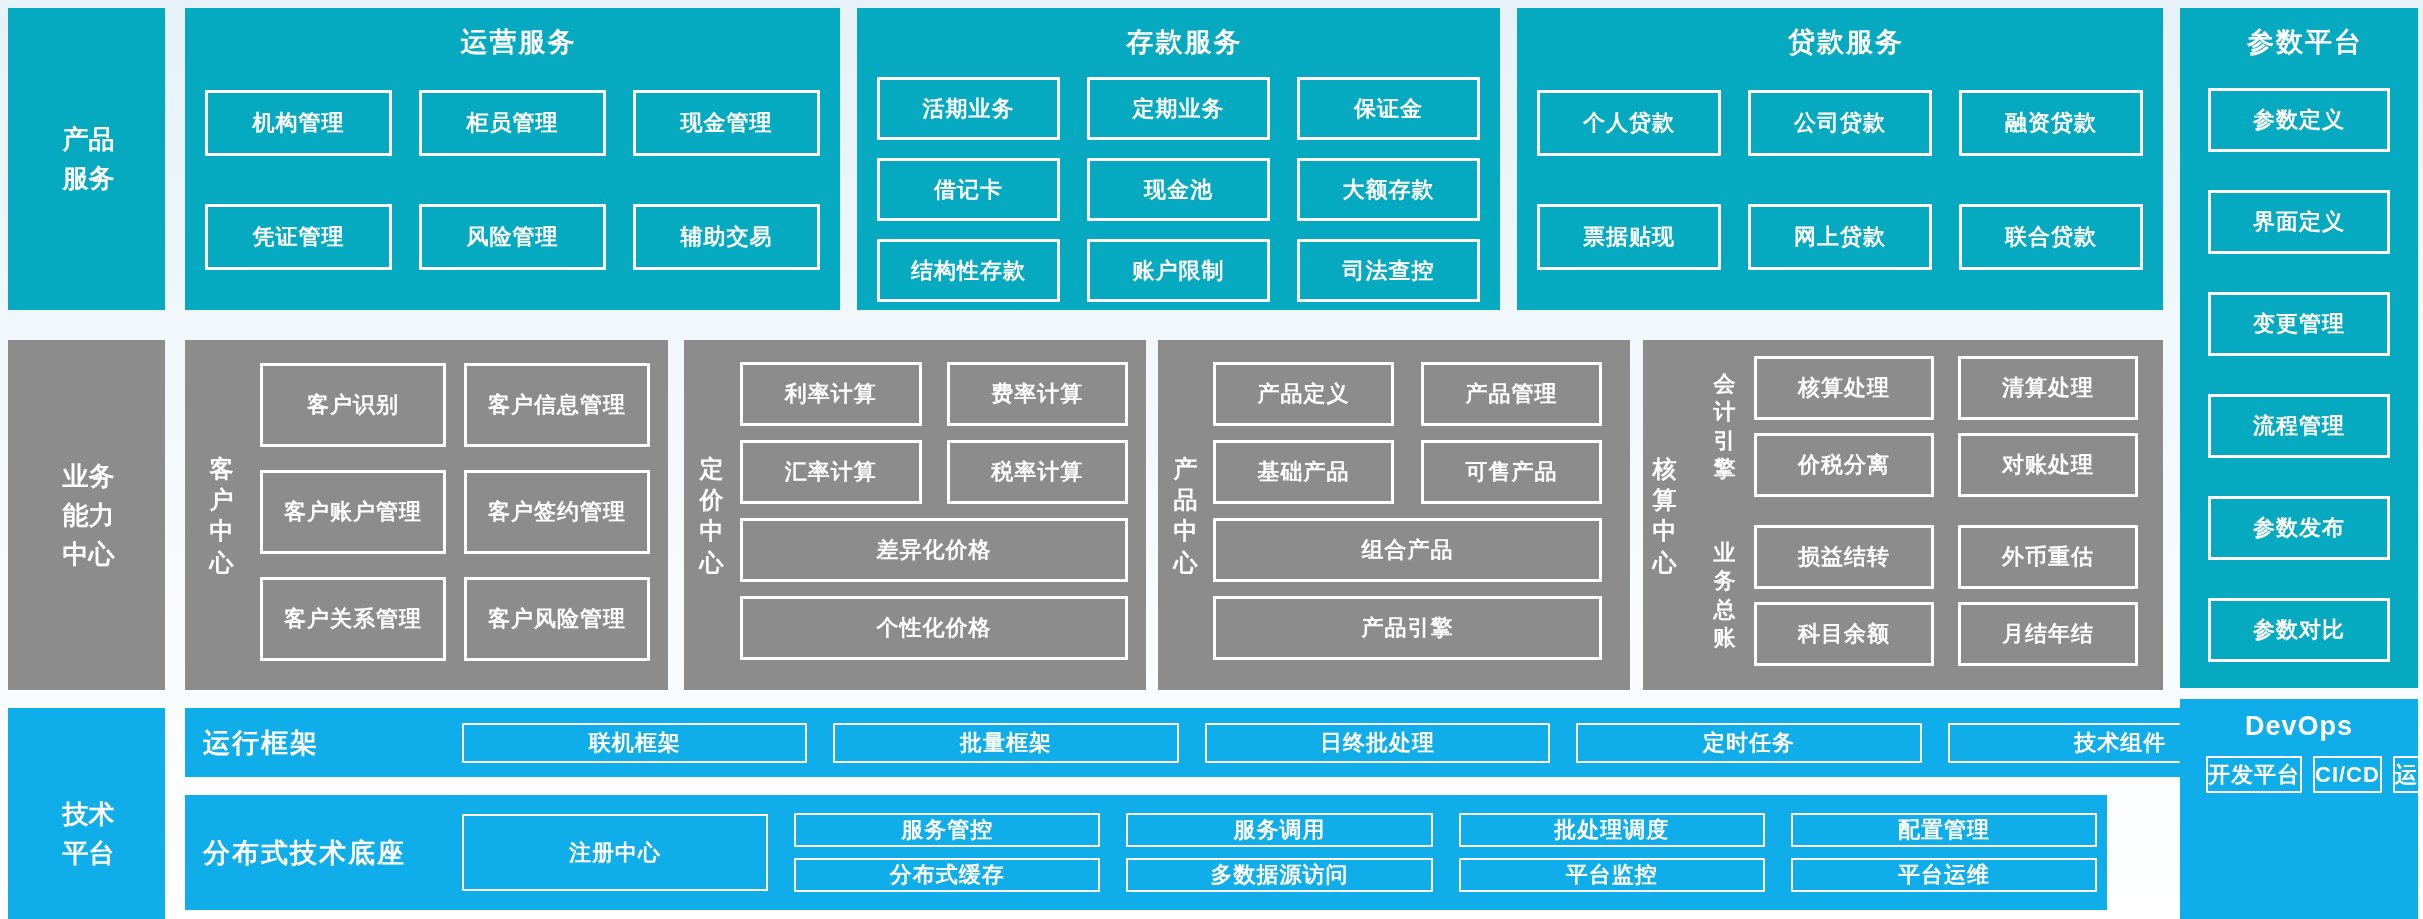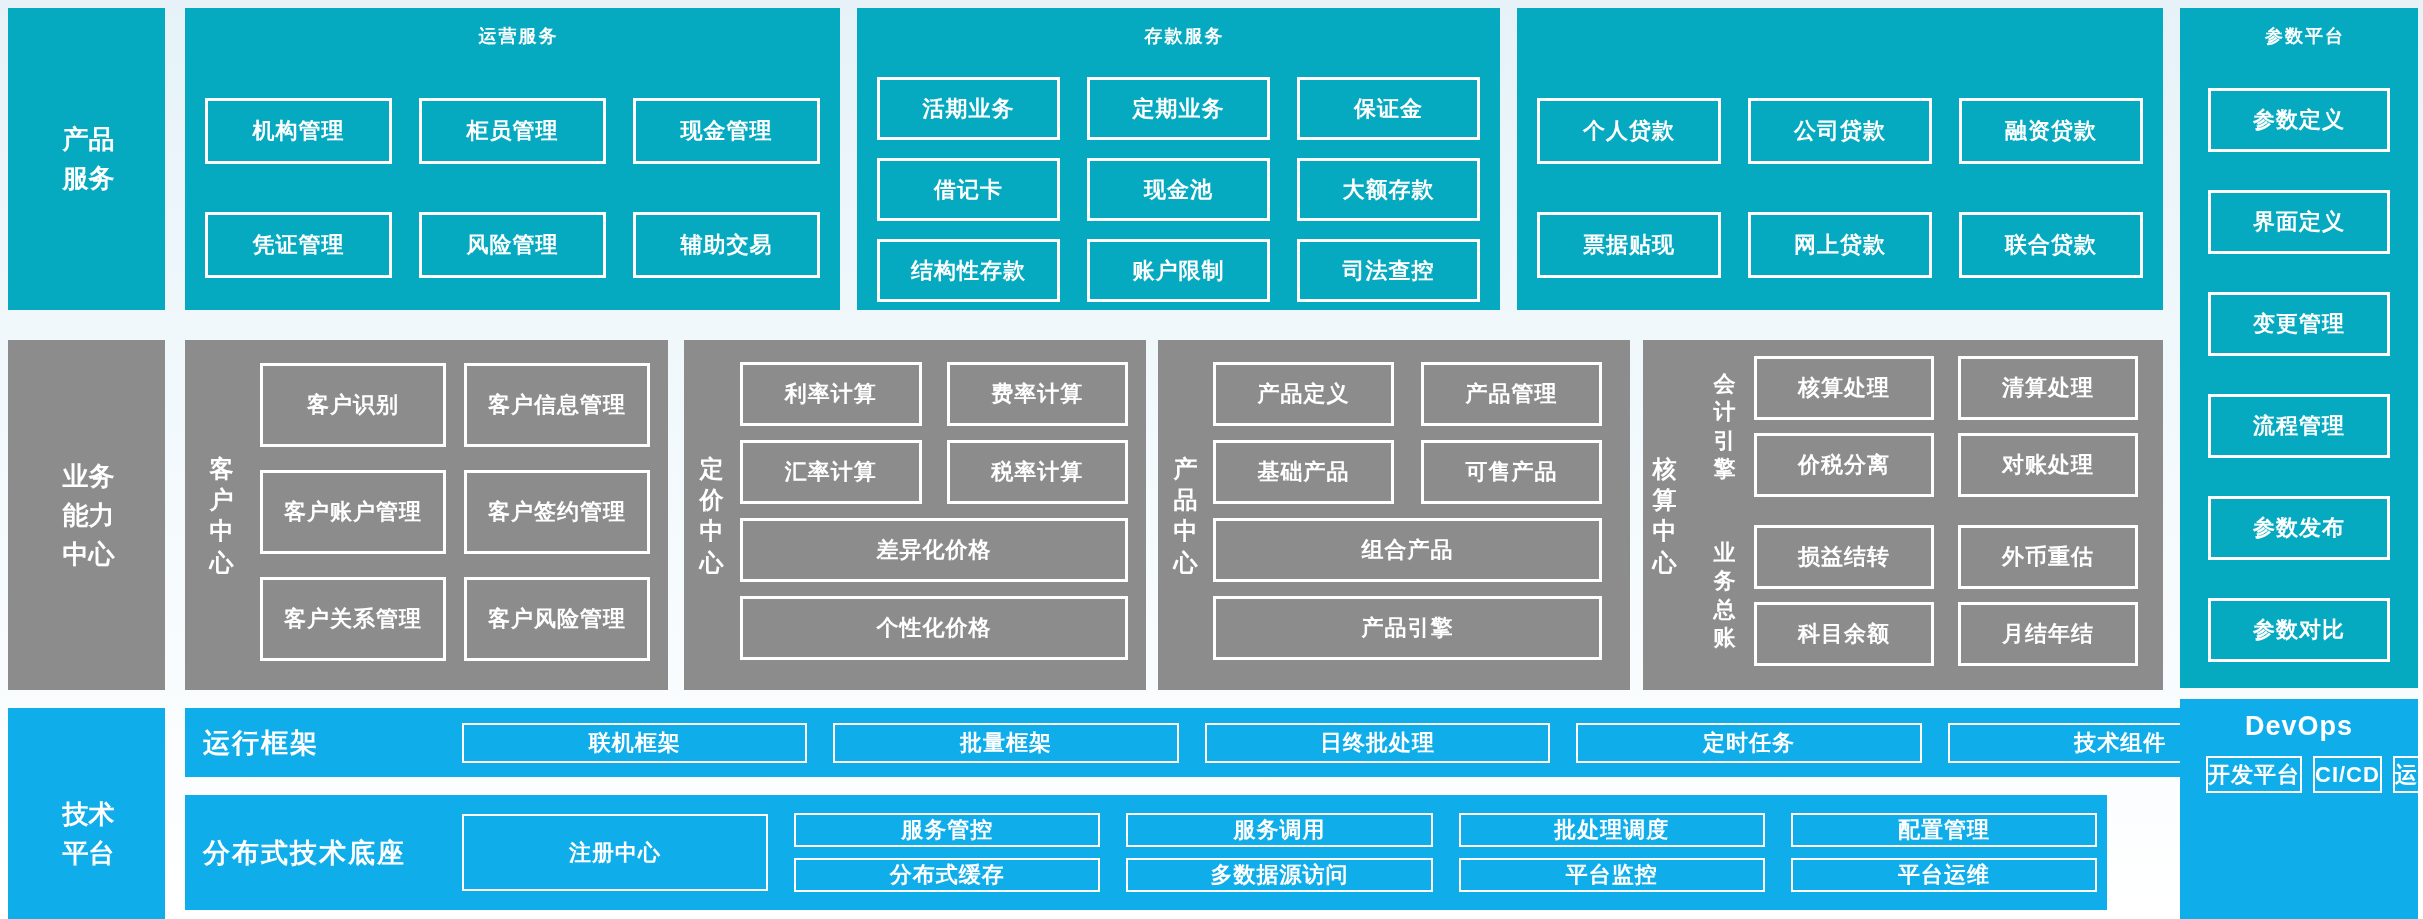--- a/index.html
+++ b/index.html
@@ -10,21 +10,21 @@
     font-family:"Liberation Sans","DejaVu Sans",sans-serif;
     overflow:hidden;
   }
   .sec{position:absolute;box-sizing:border-box;color:#fff;}
   .teal{background:#05AAC0;}
   .gray{background:#8C8C8C;}
   .blue{background:#10ADEB;}
 
   .sec-title{
     position:absolute;left:0;right:0;top:16px;
-    text-align:center;font-size:18px;font-weight:bold;letter-spacing:2px;padding-left:12px;
+    text-align:center;font-size:27px;font-weight:bold;letter-spacing:2px;padding-left:12px;
   }
   .box{
     border:3px solid #fff;box-sizing:border-box;
     display:flex;align-items:center;justify-content:center;
     font-size:22px;font-weight:bold;letter-spacing:1px;text-align:center;
     white-space:nowrap;
   }
   .thin .box, .box.thin{border-width:2px;}
 
   
@@ -32,21 +32,21 @@
   .rail-label{
     width:56px;word-break:break-all;text-align:right;
     font-size:26px;font-weight:bold;line-height:1.5;
   }
 
   
   .grid3{
     position:absolute;left:20px;right:20px;
     display:grid;grid-template-columns:repeat(3,1fr);column-gap:27px;
   }
-  .g-ops{top:82px;grid-auto-rows:66px;row-gap:48px;margin-top:8px;}
+  .g-ops{top:82px;grid-auto-rows:66px;row-gap:48px;}
   .g-dep{top:69px;grid-auto-rows:63px;row-gap:18px;}
 
   
   .param-list{
     position:absolute;top:80px;left:28px;right:28px;
     display:flex;flex-direction:column;gap:38px;
   }
   .param-list .box{height:64px;}
 
   
@@ -131,20 +131,21 @@
       <div class="box">借记卡</div>
       <div class="box">现金池</div>
       <div class="box">大额存款</div>
       <div class="box">结构性存款</div>
       <div class="box">账户限制</div>
       <div class="box">司法查控</div>
     </div>
   </div>
 
   <div class="sec teal" style="left:1517px;top:8px;width:646px;height:302px;">
+    <div class="sec-title">贷款服务</div>
     <div class="grid3 g-ops">
       <div class="box">个人贷款</div>
       <div class="box">公司贷款</div>
       <div class="box">融资贷款</div>
       <div class="box">票据贴现</div>
       <div class="box">网上贷款</div>
       <div class="box">联合贷款</div>
     </div>
   </div>
 

